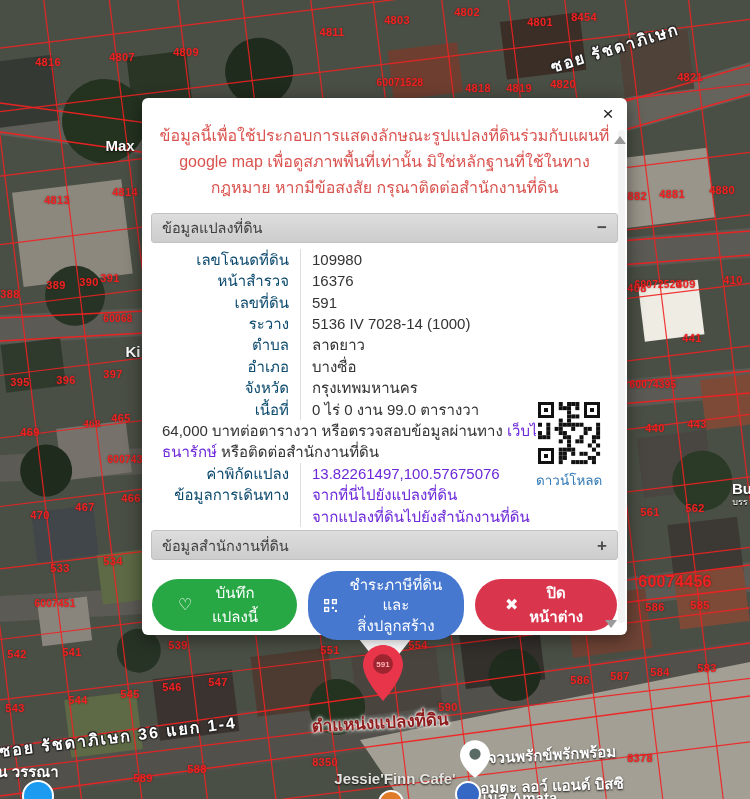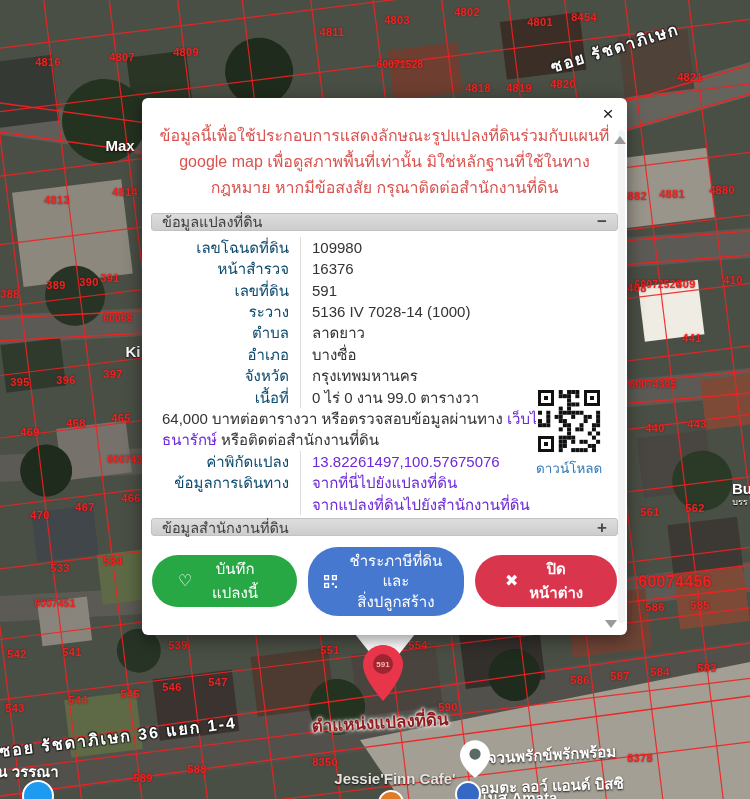--- a/index.html
+++ b/index.html
@@ -29,21 +29,21 @@
   #poi-orange{left:378px;top:790px;width:26px;height:26px;background:#e07b28;border:2px solid #fff;}
 
   
   #modal{position:absolute;left:142px;top:98px;width:485px;height:537px;background:#fff;
          border-radius:6px;box-shadow:0 4px 18px rgba(0,0,0,.45);font-size:15px;color:#333;}
   #modal-tail{position:absolute;left:355px;top:634px;width:0;height:0;
          border-left:30px solid transparent;border-right:30px solid transparent;border-top:38px solid #fff;}
   #close-btn{position:absolute;right:7px;top:4px;width:24px;height:24px;border:none;background:none;
          font-size:19px;color:#222;cursor:pointer;line-height:24px;padding:0;}
   #warning{margin:25px 16px 0;color:#d9534f;font-size:16px;line-height:1.62;text-align:center;}
-  .section-bar{margin:12px 9px 0;height:18px;background:linear-gradient(#dddddd,#cdcdcd);
+  .section-bar{margin:12px 9px 0;height:30px;background:linear-gradient(#dddddd,#cdcdcd);
          border:1px solid #c2c2c2;border-radius:3px;display:flex;align-items:center;
          justify-content:space-between;padding:0 10px;color:#3f3f3f;font-size:14.5px;cursor:pointer;}
   .toggle-glyph{font-weight:bold;font-size:17px;color:#4a4a4a;line-height:1;}
   #field-table{margin:6px 9px 0;line-height:21.4px;position:relative;}
   .frow{display:flex;}
   .lbl{flex:0 0 150px;text-align:right;color:#0c4a6e;padding-right:11px;border-right:1px solid #ddd;}
   .lbl span{display:block;}
   .val{flex:1;padding-left:11px;color:#333;}
   a.blue-link{color:#6d28d9;text-decoration:none;cursor:pointer;}
   #qr-box{position:absolute;right:16px;top:151px;width:66px;text-align:right;margin-left:35px;}
@@ -166,21 +166,21 @@
 
     <div id="parcel-labels">
         <span class="pnum" style="left: 48px; top: 62px;">4816</span>
         <span class="pnum" style="left: 122px; top: 57px;">4807</span>
         <span class="pnum" style="left: 186px; top: 52px;">4809</span>
         <span class="pnum" style="left: 332px; top: 32px;">4811</span>
         <span class="pnum" style="left: 397px; top: 20px;">4803</span>
         <span class="pnum" style="left: 467px; top: 12px;">4802</span>
         <span class="pnum" style="left: 540px; top: 22px;">4801</span>
         <span class="pnum" style="left: 584px; top: 17px;">8454</span>
-        <span class="pnum" style="left: 400px; top: 64px; font-size: 10px;">60071528</span>
+        <span class="pnum" style="left: 400px; top: 82px; font-size: 10px;">60071528</span>
         <span class="pnum" style="left: 478px; top: 88px;">4818</span>
         <span class="pnum" style="left: 519px; top: 88px;">4819</span>
         <span class="pnum" style="left: 563px; top: 84px;">4820</span>
         <span class="pnum" style="left: 690px; top: 77px;">4821</span>
         <span class="pnum" style="left: 57px; top: 200px;">4813</span>
         <span class="pnum" style="left: 125px; top: 192px;">4814</span>
         <span class="pnum" style="left: 634px; top: 196px;">4882</span>
         <span class="pnum" style="left: 672px; top: 194px;">4881</span>
         <span class="pnum" style="left: 722px; top: 190px;">4880</span>
         <span class="pnum" style="left: 658px; top: 245px; font-size: 10px; margin-top: 39px;">60072520</span>
@@ -190,21 +190,21 @@
         <span class="pnum" style="left: 110px; top: 278px;">391</span>
         <span class="pnum" style="left: 118px; top: 318px; font-size: 10px;">60068</span>
         <span class="pnum" style="left: 637px; top: 288px;">408</span>
         <span class="pnum" style="left: 686px; top: 284px;">409</span>
         <span class="pnum" style="left: 733px; top: 280px;">410</span>
         <span class="pnum" style="left: 692px; top: 338px;">441</span>
         <span class="pnum" style="left: 20px; top: 382px;">395</span>
         <span class="pnum" style="left: 66px; top: 380px;">396</span>
         <span class="pnum" style="left: 113px; top: 374px;">397</span>
         <span class="pnum" style="left: 30px; top: 432px;">469</span>
-        <span class="pnum" style="left: 76px; top: 423px;">468</span>
+        <span class="pnum" style="left: 92px; top: 423px; font-family: Liberation Serif, serif;">468</span>
         <span class="pnum" style="left: 121px; top: 418px;">465</span>
         <span class="pnum" style="left: 125px; top: 459px; font-size: 10px;">600743</span>
         <span class="pnum" style="left: 653px; top: 384px; font-size: 10px;">60074395</span>
         <span class="pnum" style="left: 655px; top: 428px;">440</span>
         <span class="pnum" style="left: 697px; top: 424px;">443</span>
         <span class="pnum" style="left: 40px; top: 515px;">470</span>
         <span class="pnum" style="left: 85px; top: 507px;">467</span>
         <span class="pnum" style="left: 131px; top: 498px;">466</span>
         <span class="pnum" style="left: 650px; top: 512px;">561</span>
         <span class="pnum" style="left: 695px; top: 508px;">562</span>

